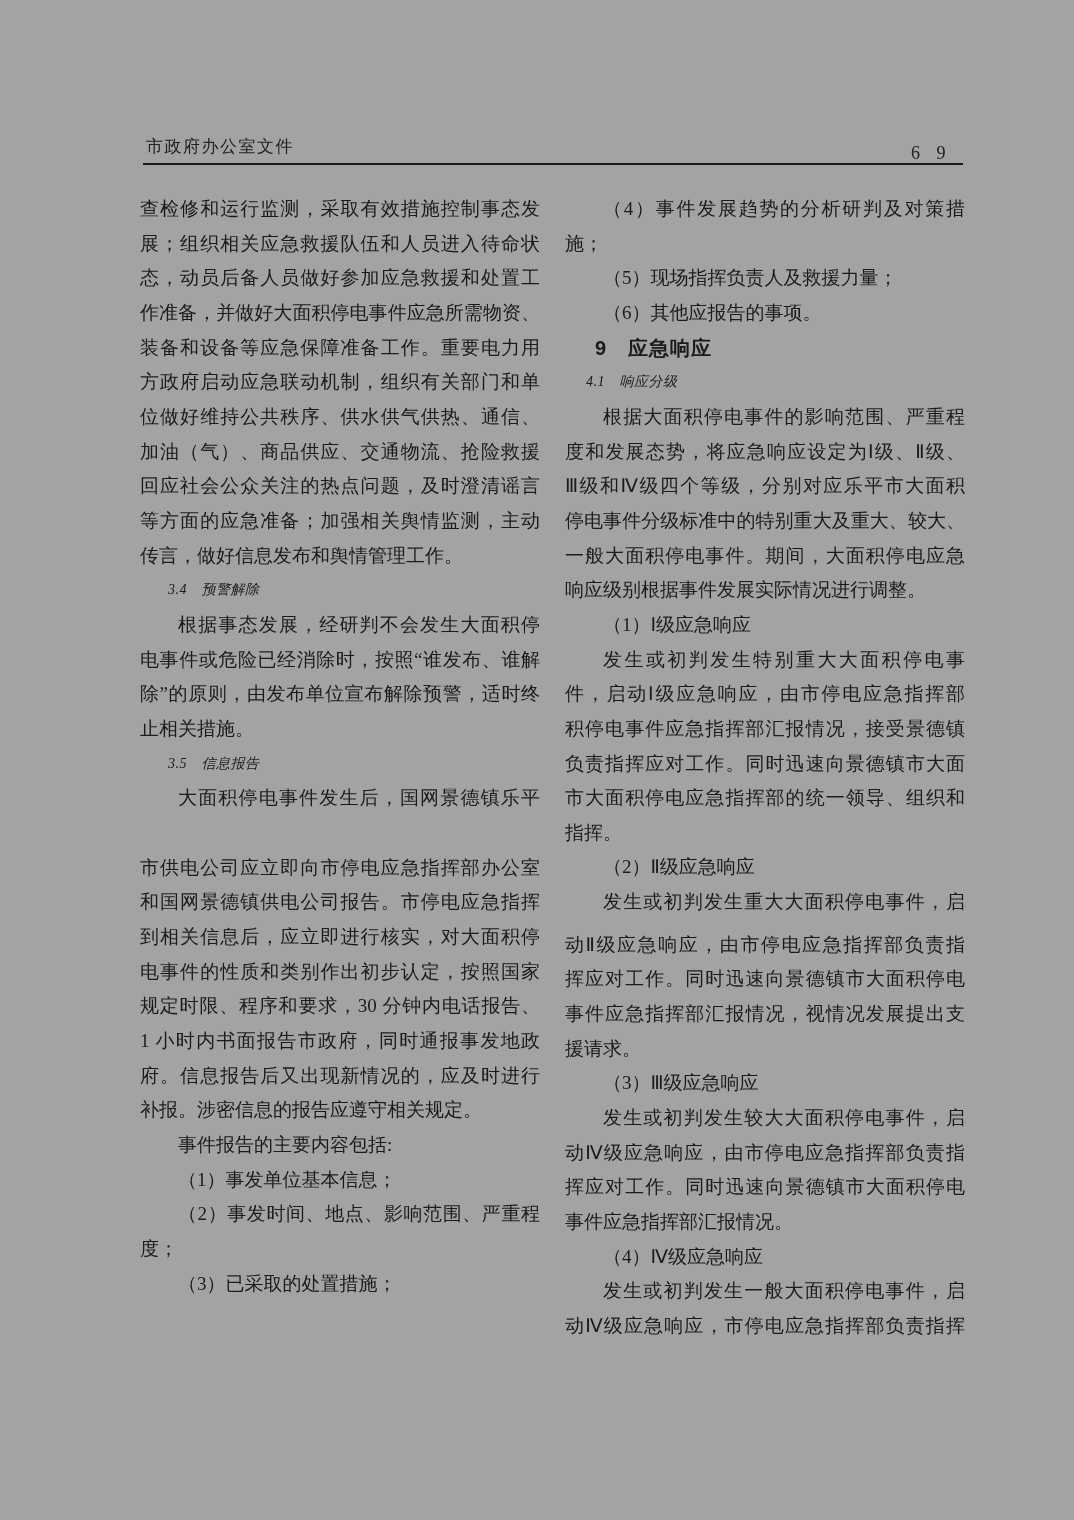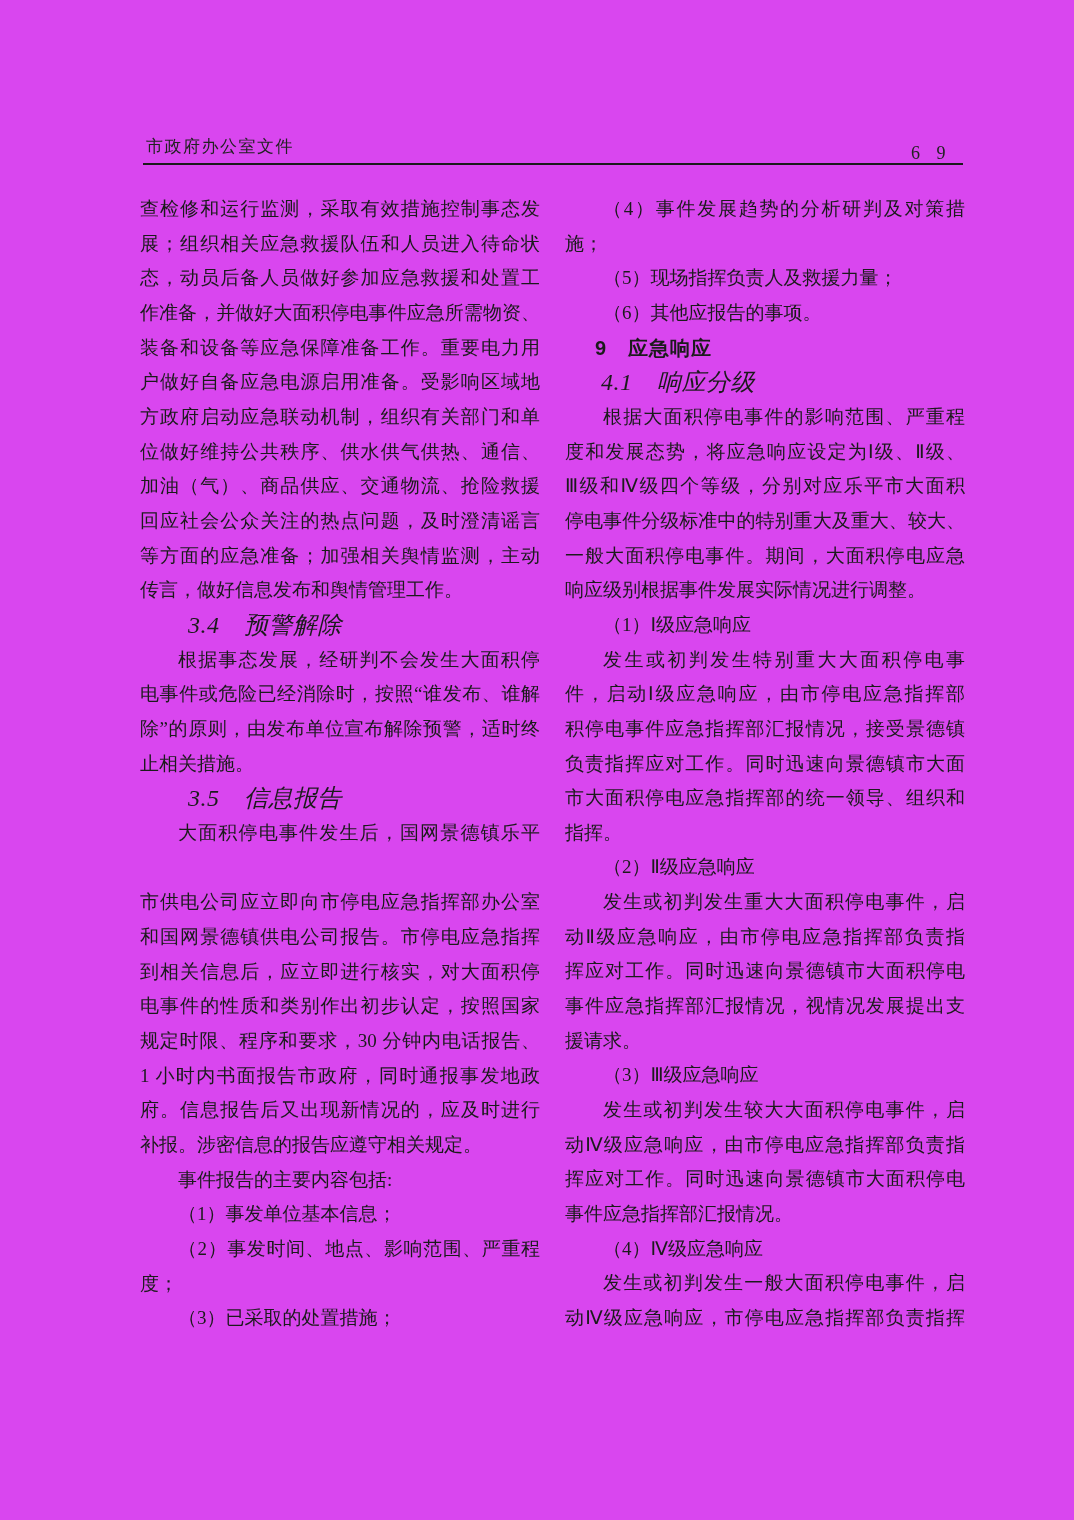--- a/index.html
+++ b/index.html
@@ -4,21 +4,21 @@
 <style>
   html, body {
     margin: 0;
     padding: 0;
     background: #ffffff;
   }
   .page {
     position: relative;
     width: 1074px;
     height: 1520px;
-    background: #d946ef;
+    background: #a3a3a3;
     color: #1b1b1b;
     font-family: "Liberation Serif", serif;
     overflow: hidden;
   }
   .header-title {
     position: absolute;
     left: 146px;
     top: 135px;
     font-size: 17px;
     letter-spacing: 1.5px;
@@ -60,21 +60,21 @@
     text-align: left;
     white-space: normal;
     overflow: visible;
   }
   .line.fill {
     text-align: justify;
     text-align-last: justify;
   }
   .line.kai {
     font-style: italic;
-    font-size: 24px;
+    font-size: 14px;
     letter-spacing: 0.5px;
   }
   .line.bold {
     font-family: "Liberation Sans", sans-serif;
     font-weight: 700;
     font-size: 20px;
     letter-spacing: 1px;
   }
 </style>
 </head>
@@ -85,21 +85,20 @@
   <div class="page-number">6 9</div>
   <div class="header-rule"></div>
 
   <div class="columns">
     <div class="column">
         <div class="line body fill" style="text-indent: 0em;">查检修和运行监测，采取有效措施控制事态发</div>
         <div class="line body fill" style="text-indent: 0em;">展；组织相关应急救援队伍和人员进入待命状</div>
         <div class="line body fill" style="text-indent: 0em;">态，动员后备人员做好参加应急救援和处置工</div>
         <div class="line body fill" style="text-indent: 0em;">作准备，并做好大面积停电事件应急所需物资、</div>
         <div class="line body fill" style="text-indent: 0em;">装备和设备等应急保障准备工作。重要电力用</div>
-        <div class="line body fill" style="text-indent: 0em;">户做好自备应急电源启用准备。受影响区域地</div>
         <div class="line body fill" style="text-indent: 0em;">方政府启动应急联动机制，组织有关部门和单</div>
         <div class="line body fill" style="text-indent: 0em;">位做好维持公共秩序、供水供气供热、通信、</div>
         <div class="line body fill" style="text-indent: 0em;">加油（气）、商品供应、交通物流、抢险救援</div>
         <div class="line body fill" style="text-indent: 0em;">回应社会公众关注的热点问题，及时澄清谣言</div>
         <div class="line body fill" style="text-indent: 0em;">等方面的应急准备；加强相关舆情监测，主动</div>
         <div class="line body" style="text-indent: 0em;">传言，做好信息发布和舆情管理工作。</div>
         <div class="line kai" style="text-indent: 2em;">3.4　预警解除</div>
         <div class="line body fill" style="text-indent: 2em;">根据事态发展，经研判不会发生大面积停</div>
         <div class="line body fill" style="text-indent: 0em;">电事件或危险已经消除时，按照“谁发布、谁解</div>
         <div class="line body fill" style="text-indent: 0em;">除”的原则，由发布单位宣布解除预警，适时终</div>
@@ -135,21 +134,21 @@
         <div class="line body" style="text-indent: 0em;">响应级别根据事件发展实际情况进行调整。</div>
         <div class="line body" style="text-indent: 2em;">（1）Ⅰ级应急响应</div>
         <div class="line body fill" style="text-indent: 2em;">发生或初判发生特别重大大面积停电事</div>
         <div class="line body fill" style="text-indent: 0em;">件，启动Ⅰ级应急响应，由市停电应急指挥部</div>
         <div class="line body fill" style="text-indent: 0em;">积停电事件应急指挥部汇报情况，接受景德镇</div>
         <div class="line body fill" style="text-indent: 0em;">负责指挥应对工作。同时迅速向景德镇市大面</div>
         <div class="line body fill" style="text-indent: 0em;">市大面积停电应急指挥部的统一领导、组织和</div>
         <div class="line body" style="text-indent: 0em;">指挥。</div>
         <div class="line body" style="text-indent: 2em;">（2）Ⅱ级应急响应</div>
         <div class="line body fill" style="text-indent: 2em;">发生或初判发生重大大面积停电事件，启</div>
-        <div class="line body fill" style="text-indent: 0em;">动Ⅱ级应急响应，由市停电应急指挥部负责指</div>
+        <div class="line body fill" style="text-indent: 0em; margin-top: 8px;">动Ⅱ级应急响应，由市停电应急指挥部负责指</div>
         <div class="line body fill" style="text-indent: 0em;">挥应对工作。同时迅速向景德镇市大面积停电</div>
         <div class="line body fill" style="text-indent: 0em;">事件应急指挥部汇报情况，视情况发展提出支</div>
         <div class="line body" style="text-indent: 0em;">援请求。</div>
         <div class="line body" style="text-indent: 2em;">（3）Ⅲ级应急响应</div>
         <div class="line body fill" style="text-indent: 2em;">发生或初判发生较大大面积停电事件，启</div>
         <div class="line body fill" style="text-indent: 0em;">动Ⅳ级应急响应，由市停电应急指挥部负责指</div>
         <div class="line body fill" style="text-indent: 0em;">挥应对工作。同时迅速向景德镇市大面积停电</div>
         <div class="line body" style="text-indent: 0em;">事件应急指挥部汇报情况。</div>
         <div class="line body" style="text-indent: 2em;">（4）Ⅳ级应急响应</div>
         <div class="line body fill" style="text-indent: 2em;">发生或初判发生一般大面积停电事件，启</div>

